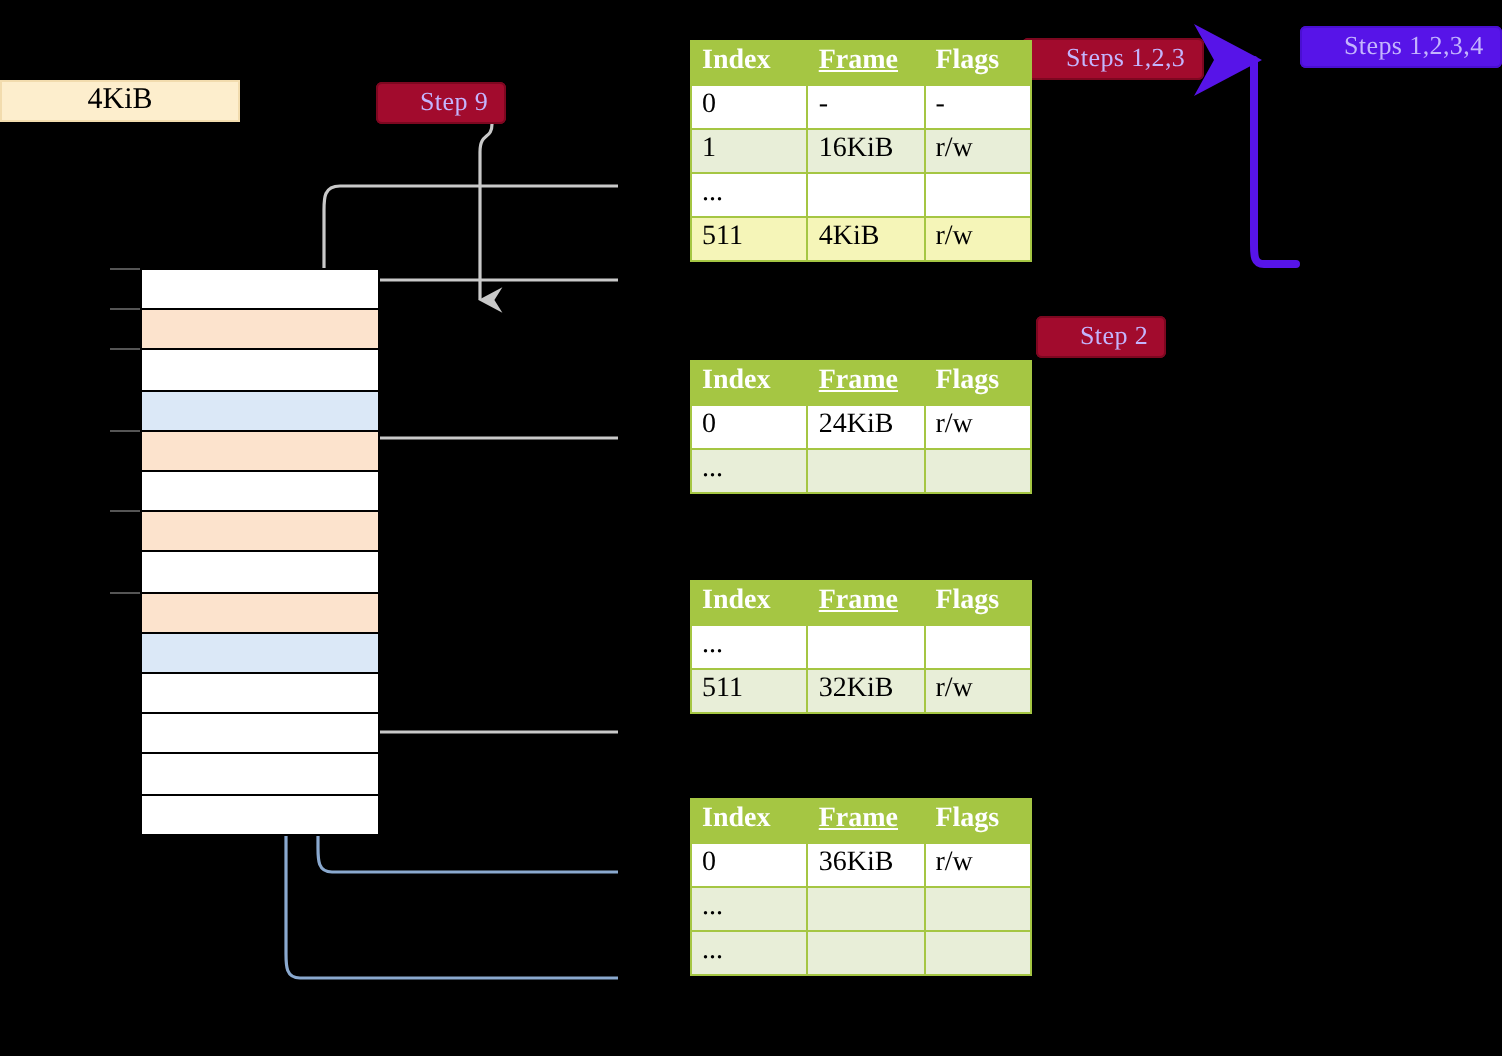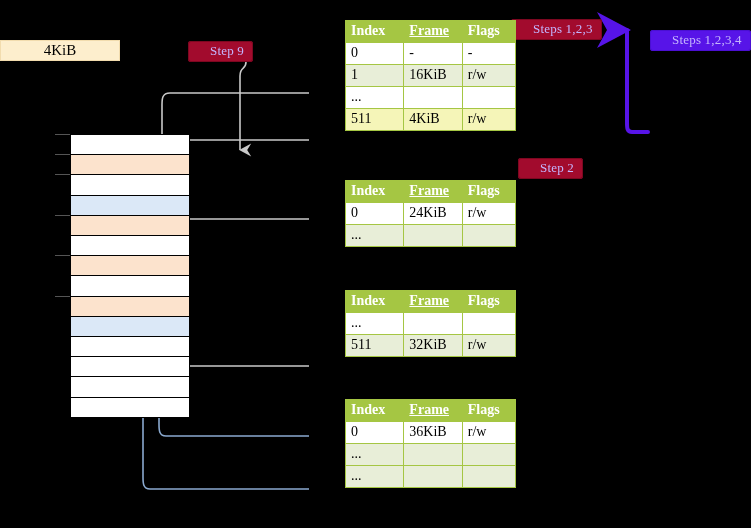--- a/index.html
+++ b/index.html
@@ -118,21 +118,21 @@
     <path d="M309,489 L150,489 C143,489 143,483 143,477 L143,210" fill="none" stroke="#8aa9cf" stroke-width="1.6" marker-end="url(#ab)"></path>
 
     <path d="M648,132 L632,132 C627,132 627,128 627,122 L627,30" fill="none" stroke="#5714e8" stroke-width="4" stroke-linecap="round" marker-end="url(#apurp)"></path>
   </svg>
 
   <div class="sizebox" style="left:0px;top:40px;width:120px;height:21px;">4KiB</div>
 
   <div class="badge badge-red" style="left:188px;top:41px;">Step 9</div>
   <div class="badge badge-red" style="left:518px;top:158px;">Step 2</div>
   <div class="badge badge-red" style="left:511px;top:19px;">Steps 1,2,3</div>
-  <div class="badge badge-blue" style="left:650px;top:30px;">Steps 1,2,3,4</div>
+  <div class="badge badge-blue" style="left:650px;top:13px;">Steps 1,2,3,4</div>
 
   <div class="memcol" style="left:70px;top:134px;width:120px;height:282px;"></div>
 
   <div id="memrows">
       <div class="memrow" style="left: 70px; top: 134px; width: 120px; height: 21.2px;"></div>
       <div class="memrow peach" style="left: 70px; top: 154.2px; width: 120px; height: 21.2px;"></div>
       <div class="memrow" style="left: 70px; top: 174.4px; width: 120px; height: 21.2px;"></div>
       <div class="memrow blue" style="left: 70px; top: 194.6px; width: 120px; height: 21.2px;"></div>
       <div class="memrow peach" style="left: 70px; top: 214.8px; width: 120px; height: 21.2px;"></div>
       <div class="memrow" style="left: 70px; top: 235px; width: 120px; height: 21.2px;"></div>

